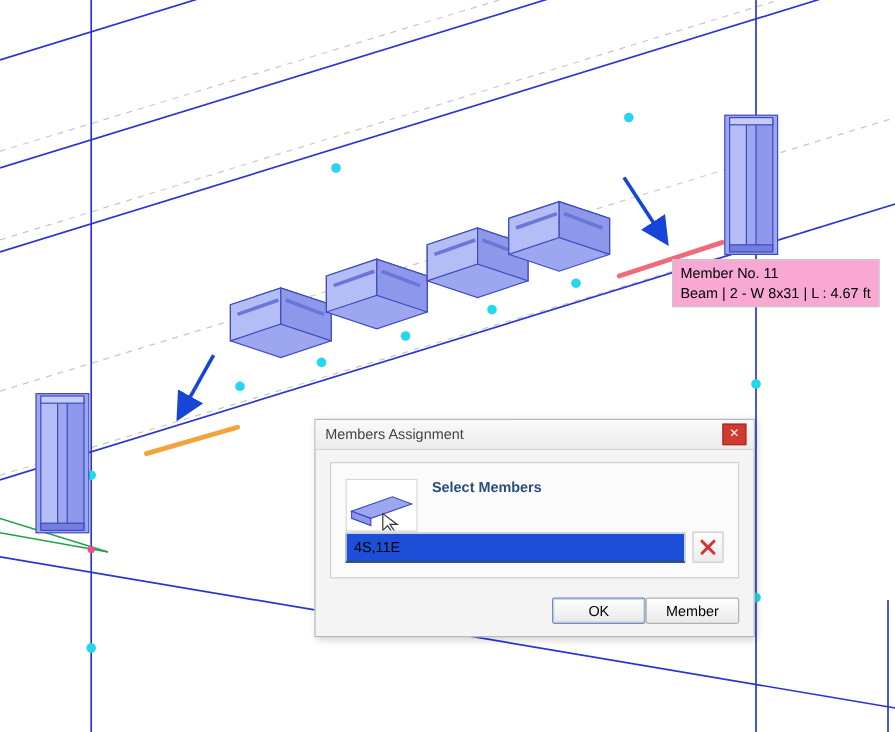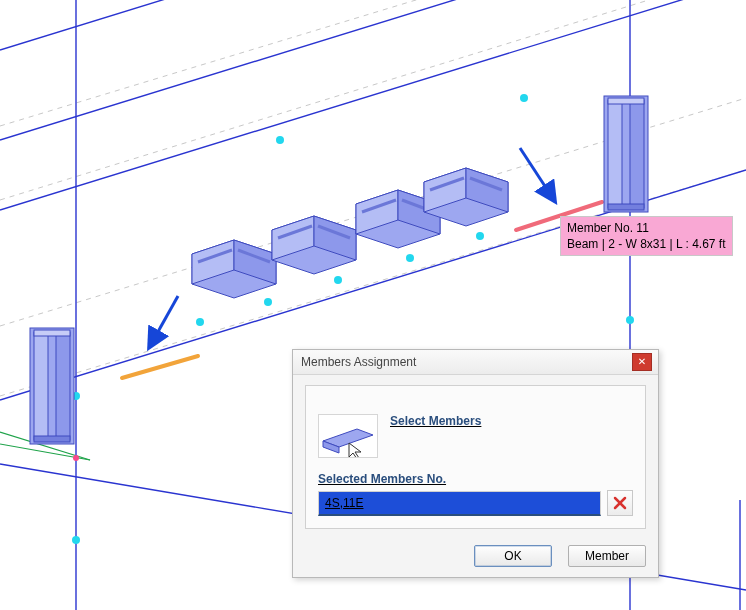--- a/index.html
+++ b/index.html
@@ -28,21 +28,21 @@
     background: #f9a8d4;
     border: 1px solid #c8c8c8;
     padding: 3px 6px;
     line-height: 1.35;
     white-space: nowrap;
   }
 
   
   .dialog {
     position: absolute;
-    left: 292px;
+    left: 262px;
     top: 349px;
     width: 365px;
     background: #f4f4f4;
     border: 1px solid #b8b8b8;
     box-shadow: 2px 2px 6px rgba(0,0,0,0.18);
   }
   .titlebar {
     height: 24px;
     background: linear-gradient(#fafafa, #ececec);
     border-bottom: 1px solid #d5d5d5;
@@ -60,23 +60,22 @@
     text-align: center;
     border: 1px solid #a42e24;
     cursor: pointer;
   }
   .body {
     padding: 10px 12px 8px;
   }
   .groupbox {
     border: 1px solid #d0d0d0;
     background: #fbfbfb;
-    padding: 28px 12px 12px;
+    padding: 13px 12px 12px;
     position: relative;
-    text-decoration: underline;
   }
   .toprow { display: flex; gap: 12px; align-items: flex-start; }
   .thumb {
     width: 58px; height: 42px;
     background: #ffffff;
     border: 1px solid #d6d6d6;
     position: relative;
   }
   .thumb svg { position: static; width: 100%; height: 100%; }
   .section-label { color: #2a4e7d; font-weight: 600; margin-bottom: 6px; }
@@ -96,21 +95,21 @@
     width: 24px; height: 24px;
     border: 1px solid #c8c8c8;
     background: linear-gradient(#fdfdfd, #ececec);
     display: flex; align-items: center; justify-content: center;
     cursor: pointer;
   }
   .clearbtn svg { position: static; width: 14px; height: 14px; }
   .buttons {
     display: flex;
     justify-content: flex-end;
-    gap: 16px;
+    gap: 0;
     padding: 8px 12px 10px;
   }
   .btn {
     min-width: 78px;
     height: 22px;
     border: 1px solid #b0b0b0;
     border-radius: 2px;
     background: linear-gradient(#fefefe, #e9e9e9);
     font-family: inherit;
     font-size: 12px;
@@ -230,21 +229,20 @@
             <polygon points="4,26 38,14 54,20 20,32" fill="#9da7f0" stroke="#3f4bbf"></polygon>
             <polygon points="4,26 20,32 20,38 4,32" fill="#8d98eb" stroke="#3f4bbf"></polygon>
 
             <path d="M30,28 L30,42 L34,38 L38,44 L40,43 L36,37 L42,37 Z" fill="#ffffff" stroke="#333"></path>
           </svg>
         </div>
         <div style="flex:1">
           <div class="section-label">Select Members</div>
         </div>
       </div>
-      <div class="selheader">Selected Members No.</div>
       <div class="inputrow">
         <input class="textinput" type="text" value="4S,11E" style="">
         <div class="clearbtn">
           <svg viewBox="0 0 14 14">
             <line x1="2" y1="2" x2="12" y2="12" stroke="#d8322e" stroke-width="2.5" stroke-linecap="round"></line>
             <line x1="12" y1="2" x2="2" y2="12" stroke="#d8322e" stroke-width="2.5" stroke-linecap="round"></line>
           </svg>
         </div>
       </div>
     </div>

